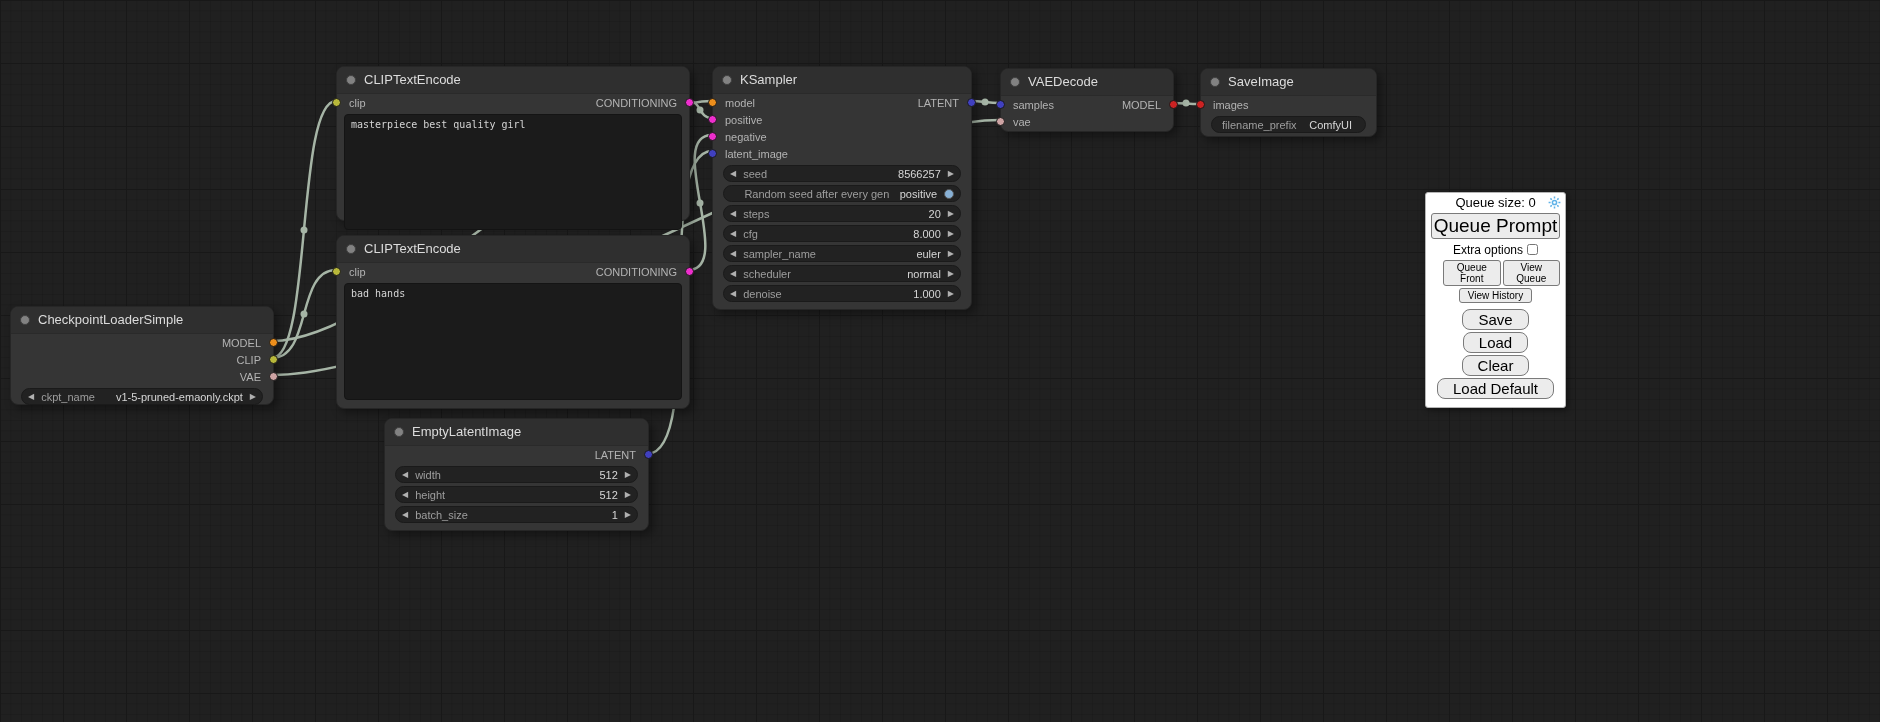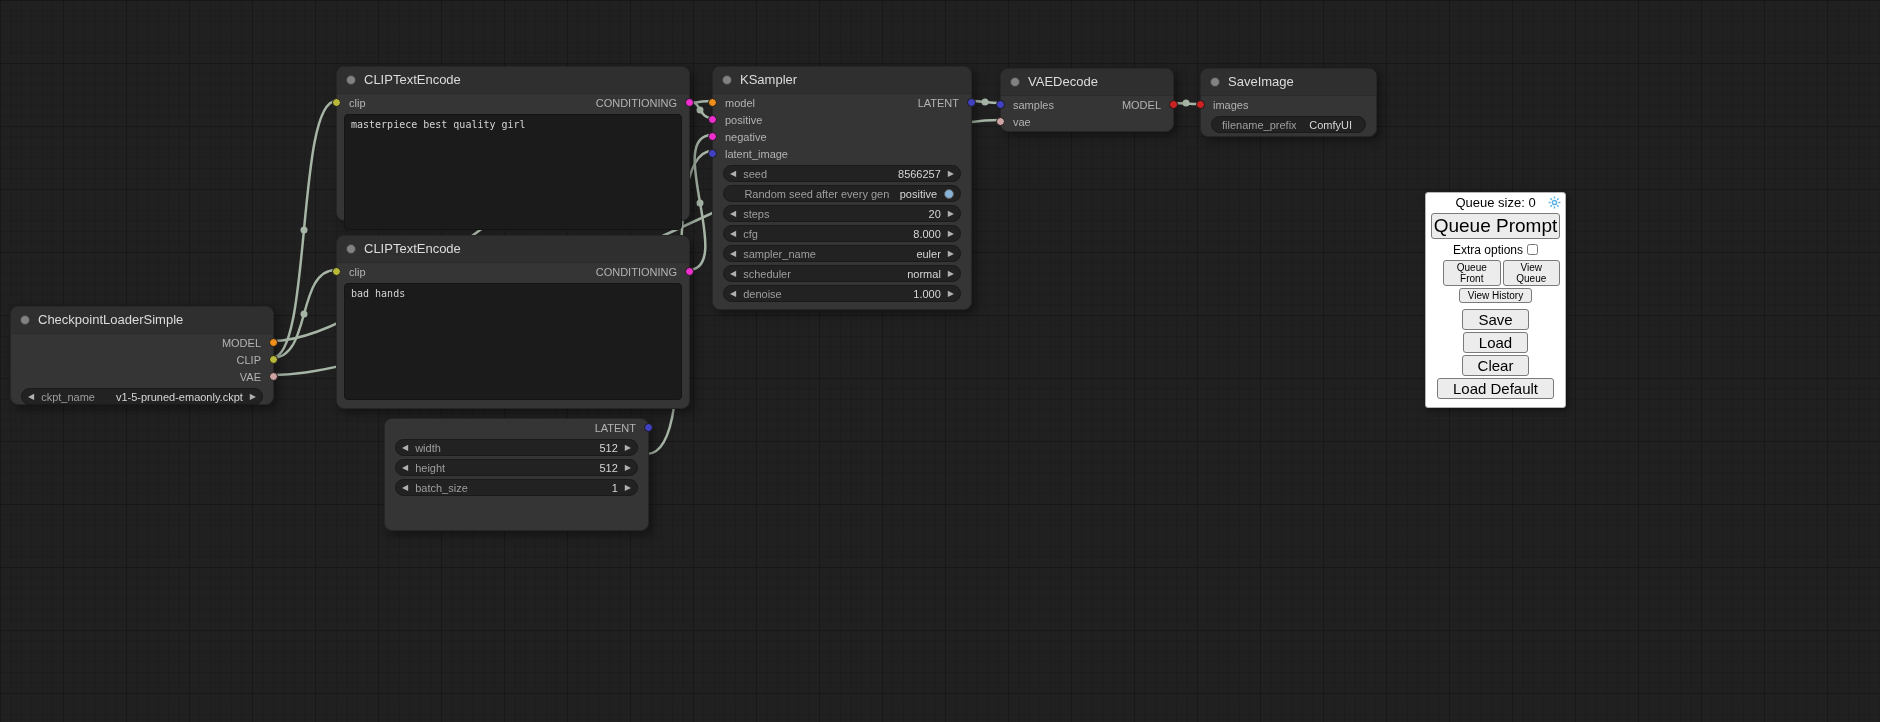--- a/index.html
+++ b/index.html
@@ -77,21 +77,21 @@
   .mbtn{
     font-family:"Liberation Sans",sans-serif;background:#ececec;border:1px solid #7a7a7a;
     border-radius:3px;color:#000;cursor:pointer;
   }
   .btn-queue{display:block;width:100%;font-size:19px;padding:1px 0;margin:2px 0;}
   .extra-row{display:flex;align-items:center;justify-content:center;gap:4px;font-size:12px;height:17px;}
   .extra-row input{width:11px;height:11px;margin:0;}
   .small-row{display:flex;gap:2px;margin-top:2px;padding-left:12px;}
   .btn-small{flex:1;font-size:10px;padding:1px 2px;}
   .btn-history{display:block;margin:2px auto 6px auto;font-size:10px;padding:1px 8px;}
-  .btn-big{display:block;margin:2px auto;font-size:15px;padding:1px 15px;}
+  .btn-big{display:block;margin:2px auto;font-size:15px;padding:1px 15px;border-radius:8px;}
 </style>
 </head>
 <body>
 
 <div class="canvas">
 
   <svg id="links" width="1880" height="722">
     <path class="link" d="M 272 341 C 390 341, 595 101, 712 101"></path>
     <path class="link" d="M 272 358 C 312 358, 296 101, 336 101"></path>
     <path class="link" d="M 272 358 C 312 358, 296 270, 336 270"></path>
@@ -159,20 +159,24 @@
     <div class="slot-row">
       <span class="slot-dot in d-clip"></span>
       <span class="in-label">clip</span>
       <span class="out-label">CONDITIONING</span>
       <span class="slot-dot out d-cond"></span>
     </div>
     <div class="node-text" style="height:117px">bad hands</div>
   </div>
 
   <div class="node" style="left:384px;top:418px;width:263px;height:111px">
+    <div class="node-title">
+      <span class="title-dot"></span>
+      <span>EmptyLatentImage</span>
+    </div>
     <div class="slot-row">
       <span class="out-label">LATENT</span>
       <span class="slot-dot out d-latent"></span>
     </div>
     <div class="widget">
       <span class="arrow">◀</span>
       <span class="wlabel">width</span>
       <span class="wvalue">512</span>
       <span class="arrow">▶</span>
     </div>

